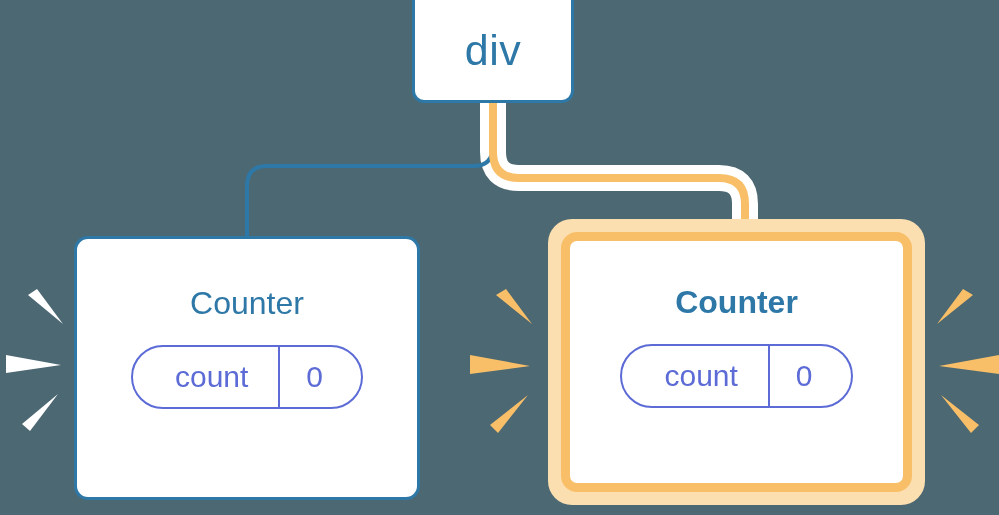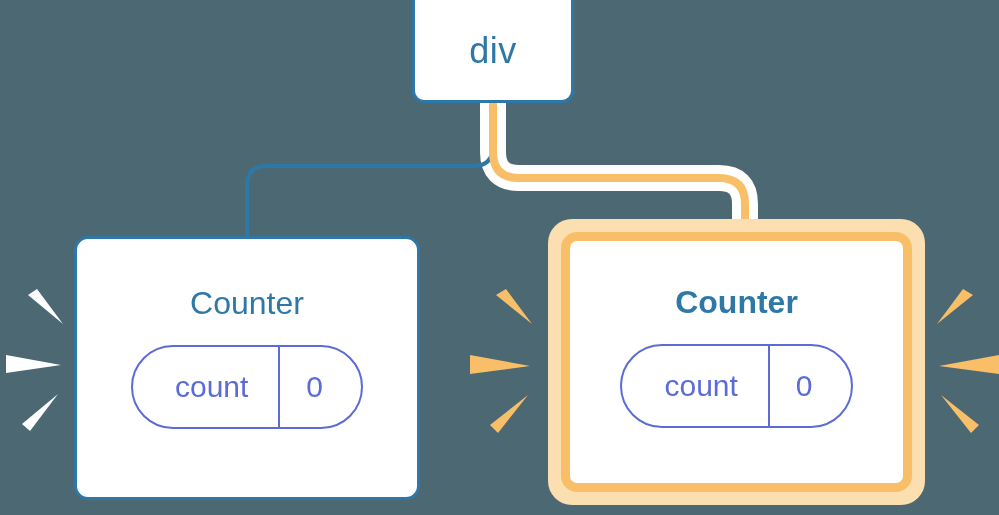--- a/index.html
+++ b/index.html
@@ -39,21 +39,21 @@
   .node-div {
     left: 412px;
     top: -14px;
     width: 162px;
     height: 117px;
     border: 3px solid #2e78a8;
     border-radius: 12px;
     justify-content: center;
   }
   .node-div .node-title {
-    font-size: 36px;
+    font-size: 43px;
     color: #2e78a8;
     letter-spacing: 0.5px;
     line-height: 1;
     padding-top: 12px;
   }
 
   
   .node-counter {
     left: 74px;
     top: 236px;
@@ -100,21 +100,21 @@
     margin-top: 45px;
     line-height: 1;
   }
 
   
   .pill {
     display: flex;
     align-items: stretch;
     border: 2px solid #5c6bd6;
     border-radius: 999px;
-    height: 84px;
+    height: 64px;
     background: #ffffff;
     box-sizing: border-box;
   }
   .pill-left,
   .pill-right {
     display: flex;
     align-items: center;
     justify-content: center;
     color: #5c6bd6;
     font-size: 30px;

